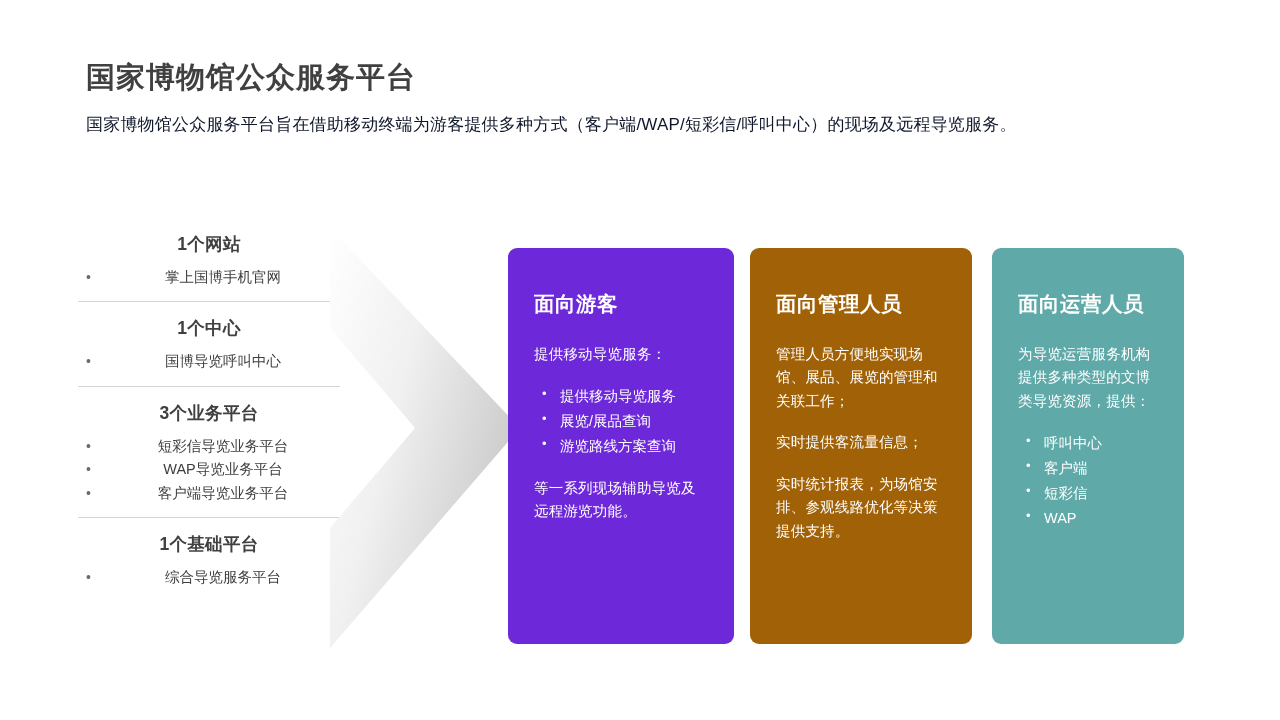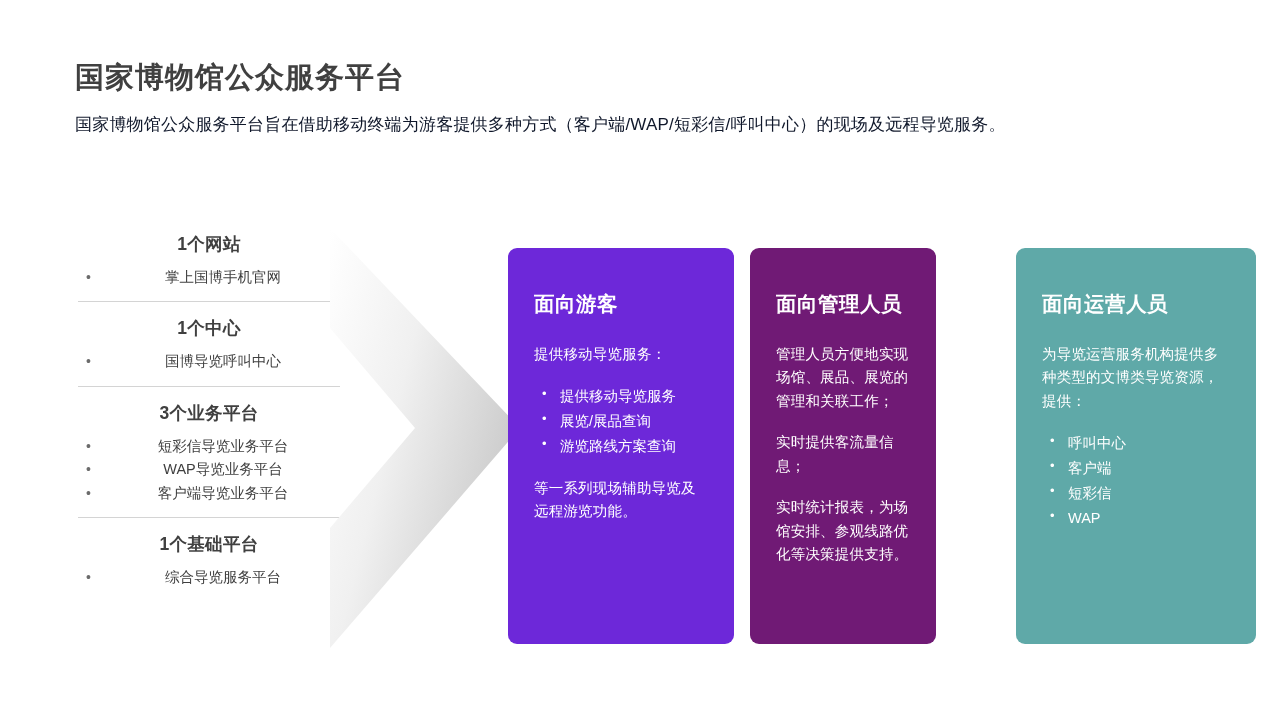--- a/index.html
+++ b/index.html
@@ -18,21 +18,21 @@
   .slide {
     position: absolute;
     inset: 0;
     width: 1280px;
     height: 720px;
   }
 
   
   .header {
     position: absolute;
-    left: 75px;
+    left: 86px;
     top: 60px;
     width: 1160px;
   }
   .header-title {
     font-size: 29px;
     font-weight: bold;
     color: #404040;
     letter-spacing: 1px;
     margin: 0 0 18px 0;
     line-height: 1.2;
@@ -110,22 +110,22 @@
   .card {
     position: absolute;
     top: 0;
     height: 396px;
     border-radius: 9px;
     box-sizing: border-box;
     padding: 44px 26px 20px 26px;
     color: #ffffff;
   }
   .card-1 { left: 0px;   width: 226px; background: #6d28d9; }
-  .card-2 { left: 242px; width: 186px; background: #701a75; }
-  .card-3 { left: 508px; width: 240px; background: #5fa9a8; }
+  .card-2 { left: 242px; width: 222px; background: #a16207; }
+  .card-3 { left: 484px; width: 192px; background: #5fa9a8; }
 
   .card-title {
     font-size: 20.5px;
     font-weight: bold;
     margin: 0 0 26px 0;
     letter-spacing: 0.5px;
     line-height: 1.2;
   }
   .card-para {
     font-size: 14.5px;

